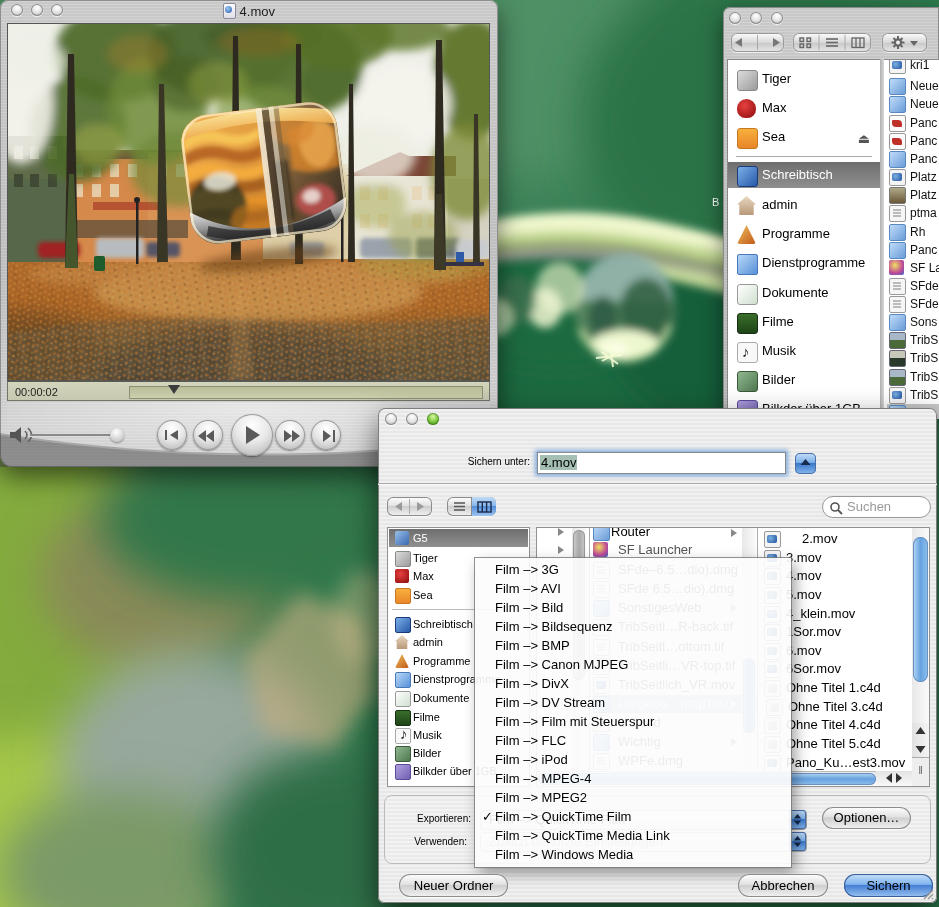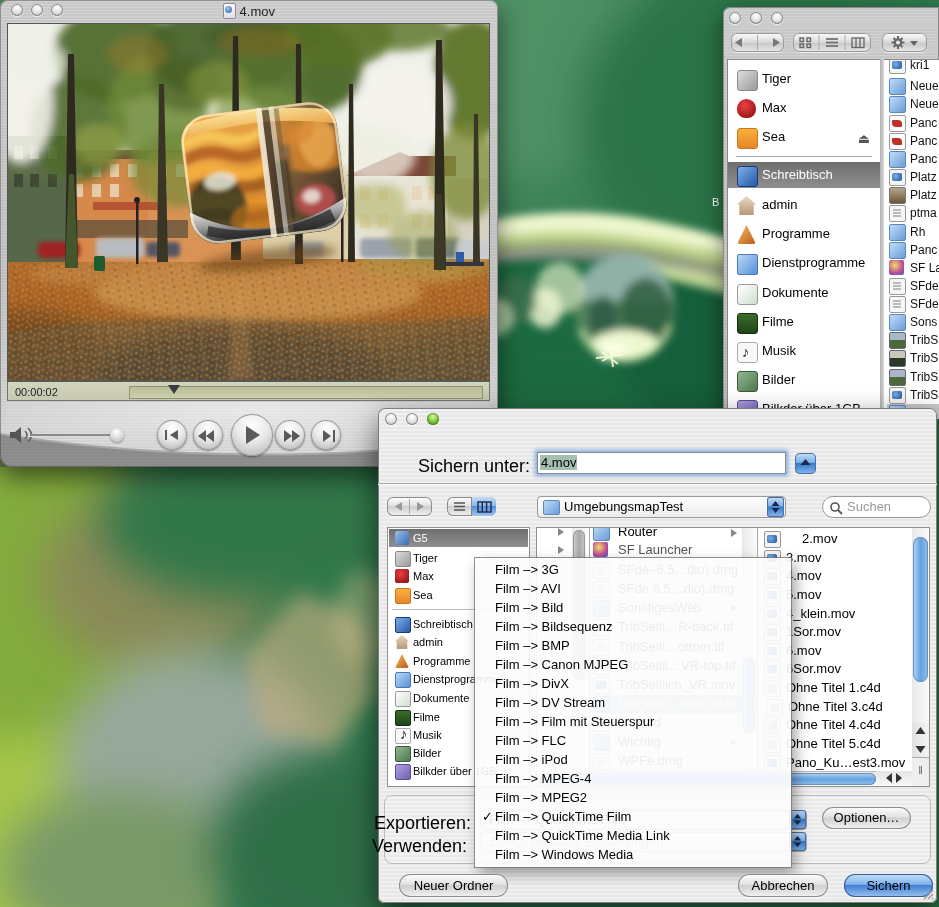--- a/index.html
+++ b/index.html
@@ -59,21 +59,21 @@
 .ic-sph{background:radial-gradient(circle at 40% 35%,#f0e060,#c04898 60%,#3868c0);border-radius:50%;}
 .ic-land{background:linear-gradient(180deg,#a8b8c8 45%,#4a6a3a 45%);border:1px solid #667;}
 .ic-land2{background:linear-gradient(180deg,#c8c8b8 45%,#2a3a2a 45%);border:1px solid #667;}
 .ic-c4d{background:#f2f2f2;border:1px solid #999;}
 .ic-c4d::after{content:"";position:absolute;left:3px;top:3px;width:9px;height:9px;background:linear-gradient(135deg,#d0d0e0,#8888a0);border-radius:1px;}
 
 #dlg{left:378px;top:408px;width:559px;height:495px;
  background:repeating-linear-gradient(0deg,#f0f0f0 0 2px,#e7e7e7 2px 4px);
  border-radius:7px 7px 6px 6px;box-shadow:0 12px 30px rgba(0,0,0,.6), inset 0 0 0 1px #7e7e7e;
  font-size:13px;color:#000;}
-#dlg .lbl{position:absolute;font-size:18px;color:#000;}
+#dlg .lbl{position:absolute;font-size:10px;color:#000;}
 .aquabtn{position:absolute;height:22px;border-radius:11px;
  background:linear-gradient(180deg,#ffffff,#e2e2e2 45%,#cfcfcf 50%,#f2f2f2);
  box-shadow:inset 0 0 0 1px #8c8c8c, 0 1px 1px rgba(255,255,255,.8);
  text-align:center;line-height:22px;font-size:13px;color:#000;}
 .bluebtn{background:linear-gradient(180deg,#c6e0f8,#7fb4ee 45%,#4680d4 50%,#98c2f0);
  box-shadow:inset 0 0 0 1px #3a5f98, 0 1px 1px rgba(255,255,255,.8);}
 .stepper{position:absolute;width:17px;height:19px;border-radius:4px;
  background:linear-gradient(180deg,#c8e0f8,#7cb0e8 45%,#3a78cc 50%,#88b8ec);
  box-shadow:inset 0 0 0 1px #4a6fa8;}
 .stepper svg{position:absolute;left:3px;top:3px;}
@@ -577,29 +577,20 @@
           <line x1="7" y1="13" x2="18" y2="13"></line>
         </g>
       <line x1="24.5" y1="0" x2="24.5" y2="19" stroke="#8a8a8a"></line>
       <g fill="none" stroke="#1a2a4a" stroke-width="1.4">
           <rect x="31" y="5" width="13" height="10"></rect>
           <line x1="35.3" y1="5" x2="35.3" y2="15"></line>
           <line x1="39.6" y1="5" x2="39.6" y2="15"></line>
         </g>
     </svg>
   </div>
-  <div style="position:absolute;left:159px;top:88px;width:249px;height:22px;background:linear-gradient(180deg,#ffffff,#ececec);border:1px solid #999;border-radius:4px;box-sizing:border-box;">
-    <span class="dsi" style="left:5px;top:3px;width:15px;height:13px;background:linear-gradient(135deg,#c0dcf8,#6a9cd8);border:1px solid #5888c0;border-radius:2px;"></span>
-    <span style="position:absolute;left:26px;top:2px;font-size:13px;">UmgebungsmapTest</span>
-    <span class="stepper" style="right:1px;top:0px;height:20px;border-radius:3px;">
-      <svg width="11" height="14" viewBox="0 0 11 14">
-          <path d="M5.5 1 l4 5 -8 0 z M5.5 13 l4 -5 -8 0 z" fill="#16294a"></path>
-        </svg>
-    </span>
-  </div>
   <div style="position:absolute;left:444px;top:88px;width:109px;height:22px;background:#fff;border:1px solid #999;border-radius:11px;box-sizing:border-box;">
     <svg style="position:absolute;left:6px;top:4px;" width="14" height="14" viewBox="0 0 14 14">
         <circle cx="6" cy="6" r="4" fill="none" stroke="#555" stroke-width="1.6"></circle>
         <line x1="9" y1="9" x2="13" y2="13" stroke="#555" stroke-width="1.8"></line>
       </svg>
     <span style="position:absolute;left:24px;top:2px;color:#999;font-size:13px;">Suchen</span>
   </div>
 
   <div style="position:absolute;left:9px;top:119px;width:143px;height:260px;background:#fff;border:1px solid #919191;box-sizing:border-box;overflow:hidden;">
     <div class="dsrow sel" style="top:1px;"><span class="dsi" style="background:linear-gradient(135deg,#9ac0e8,#3868b0);"></span>G5</div>
@@ -619,21 +610,21 @@
   </div>
 
   <div id="browser" style="position:absolute;left:158px;top:119px;width:394px;height:260px;background:#fff;border:1px solid #919191;box-sizing:border-box;overflow:hidden;">
 
     <div class="btri" style="left:21px;top:0px;"></div>
     <div class="btri" style="left:21px;top:18px;"></div>
     <div class="vsb" style="left:35px;top:0;width:14px;height:257px;"></div>
     <div style="position:absolute;left:36px;top:2px;width:12px;height:150px;border-radius:6px;background:linear-gradient(90deg,#d0d0d0,#aaa 50%,#c8c8c8);box-shadow:inset 0 0 0 1px #999;"></div>
     <div style="position:absolute;left:52px;top:0;width:1px;height:257px;background:#aaa;"></div>
 
-    <div class="brow" style="left:56px;top:-5px;"><span class="bi ic-fold"></span><span style="margin-left:25px;">Router</span></div>
+    <div class="brow" style="left:56px;top:-5px;"><span class="bi ic-fold"></span><span style="margin-left:18px;">Router</span></div>
     <div class="brow" style="left:56px;top:13px;color:#555;"><span class="bi ic-sph"></span><span style="margin-left:25px;">SF Launcher</span></div>
     <div class="brow" style="left:56px;top:33px;color:#333;"><span class="bi ic-doc"></span><span style="margin-left:25px;">SFde–6.5…dio).dmg</span></div>
     <div class="brow" style="left:56px;top:52px;color:#333;"><span class="bi ic-doc"></span><span style="margin-left:25px;">SFde 6.5…dio).dmg</span></div>
     <div class="brow" style="left:56px;top:71px;color:#333;"><span class="bi ic-fold"></span><span style="margin-left:25px;">SonstigesWeb</span></div>
     <div class="brow" style="left:56px;top:90px;color:#333;"><span class="bi ic-doc"></span><span style="margin-left:25px;">TribSeitl…R-back.tif</span></div>
     <div class="brow" style="left:56px;top:110px;color:#333;"><span class="bi ic-doc"></span><span style="margin-left:25px;">TribSeitl…ottom.tif</span></div>
     <div class="brow" style="left:56px;top:129px;color:#333;"><span class="bi ic-doc"></span><span style="margin-left:25px;">TribSeitli…VR-top.tif</span></div>
     <div class="brow" style="left:56px;top:148px;color:#333;"><span class="bi ic-mov"></span><span style="margin-left:25px;">TribSeitlich_VR.mov</span></div>
     <div class="brow" style="left:56px;top:167px;width:165px;background:#a8bcd8;color:#fff;"><span class="bi ic-fold"></span><span style="margin-left:25px;">Umgebu…mapTest</span></div>
     <div class="brow" style="left:56px;top:186px;color:#333;"><span class="bi ic-doc"></span><span style="margin-left:25px;">1 2.c4d</span></div>

